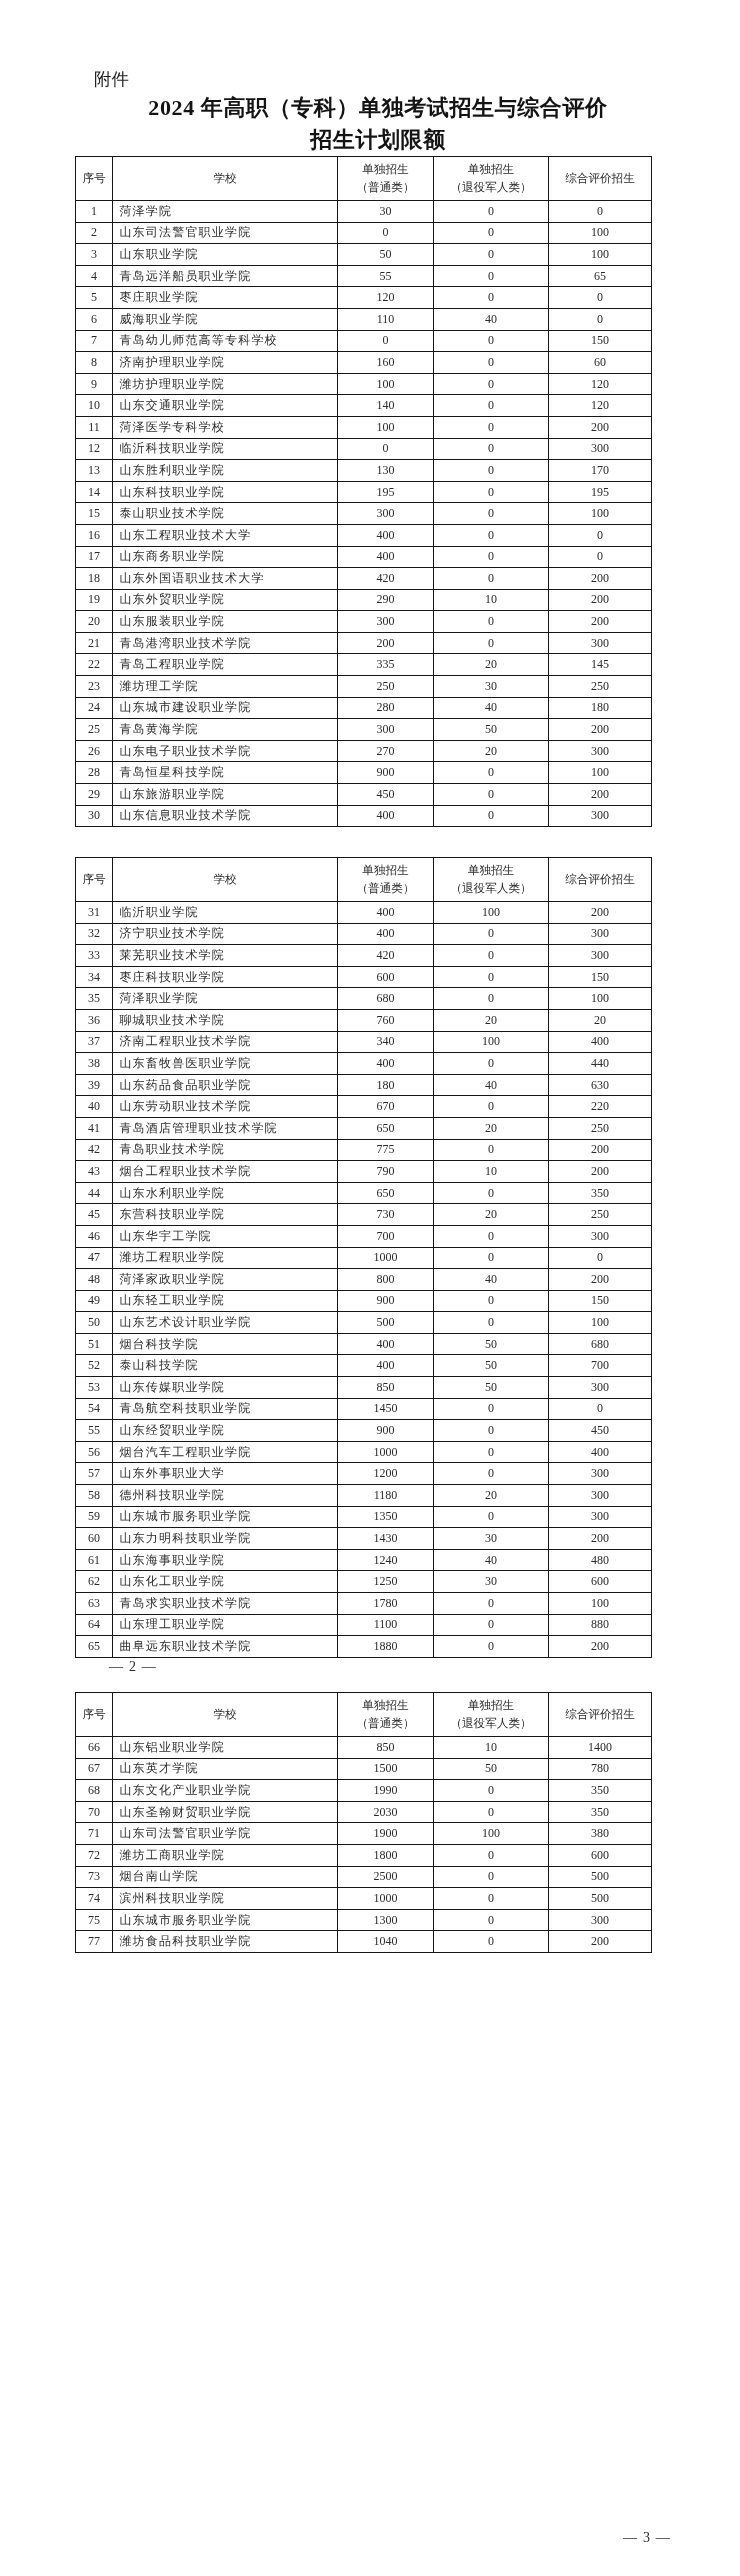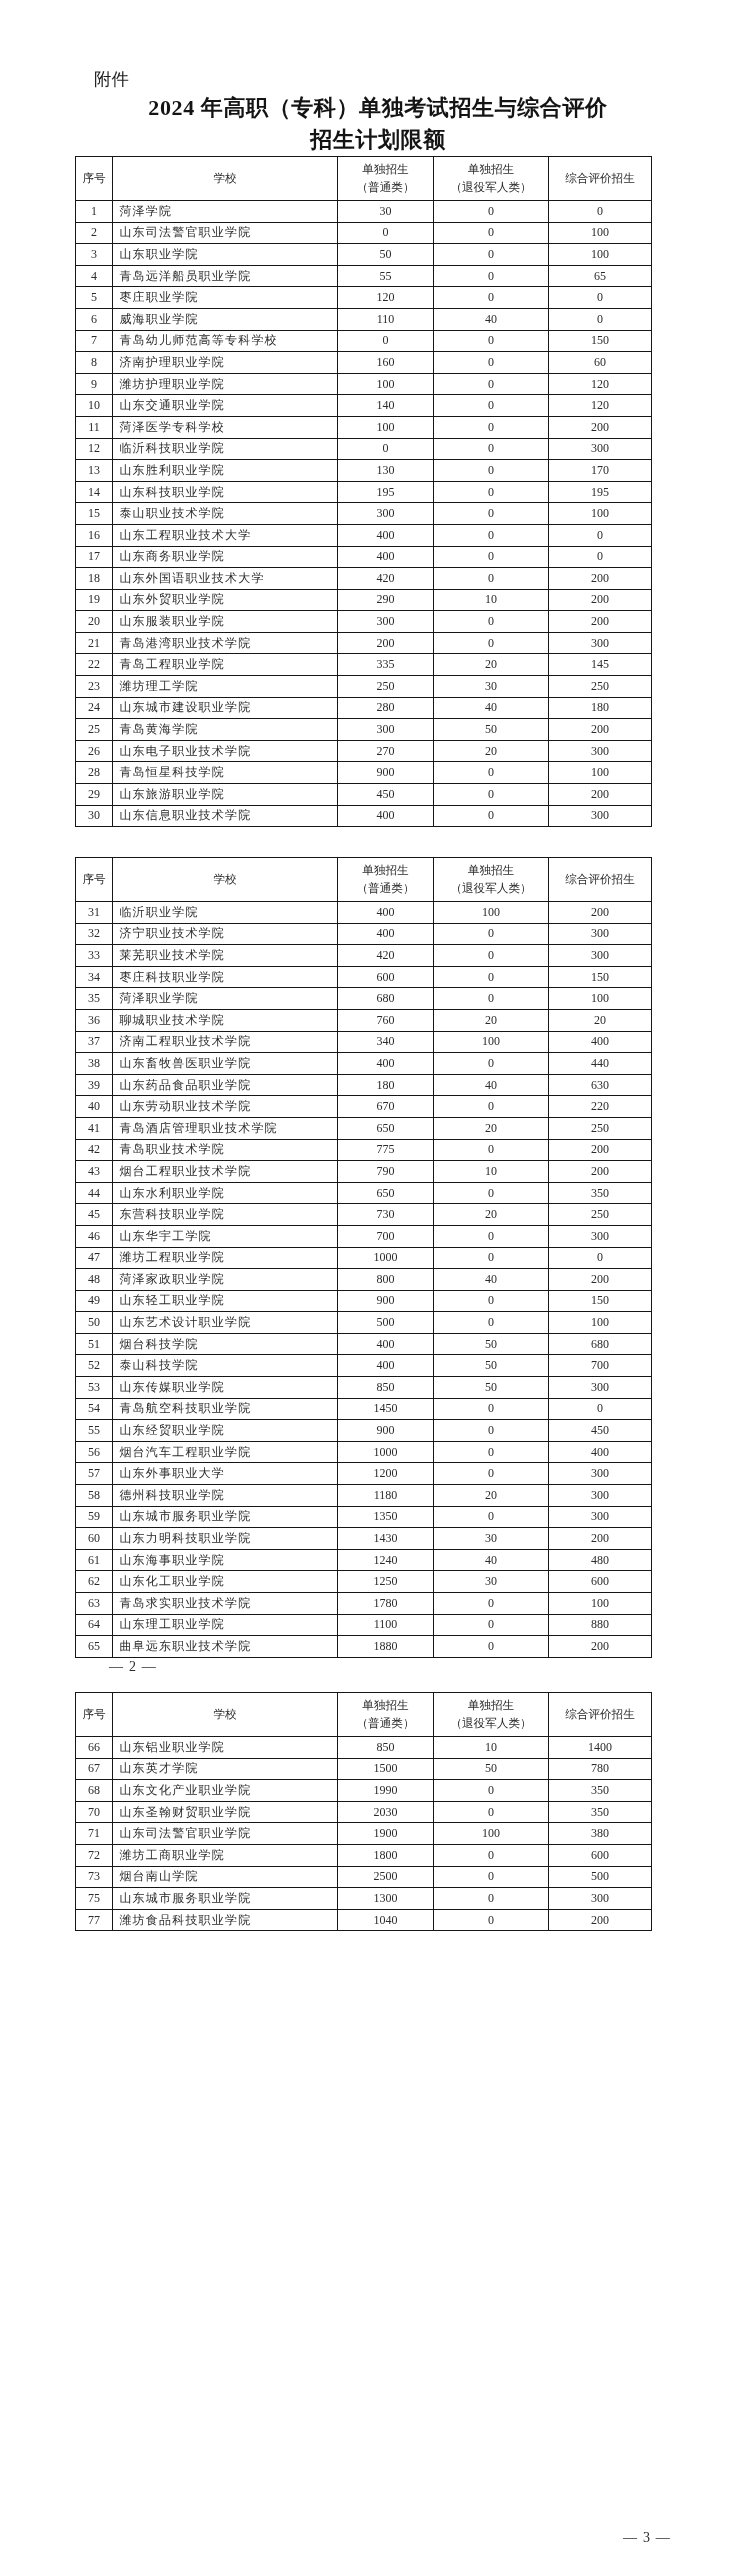--- a/index.html
+++ b/index.html
@@ -646,20 +646,27 @@
           <td>600</td>
         </tr>
         <tr>
           <td>73</td>
           <td class="school">烟台南山学院</td>
           <td>2500</td>
           <td>0</td>
           <td>500</td>
         </tr>
         <tr>
+          <td>74</td>
+          <td class="school">滨州科技职业学院</td>
+          <td>1000</td>
+          <td>0</td>
+          <td>500</td>
+        </tr>
+        <tr>
           <td>75</td>
           <td class="school">山东城市服务职业学院</td>
           <td>1300</td>
           <td>0</td>
           <td>300</td>
         </tr>
         <tr>
           <td>77</td>
           <td class="school">潍坊食品科技职业学院</td>
           <td>1040</td>

